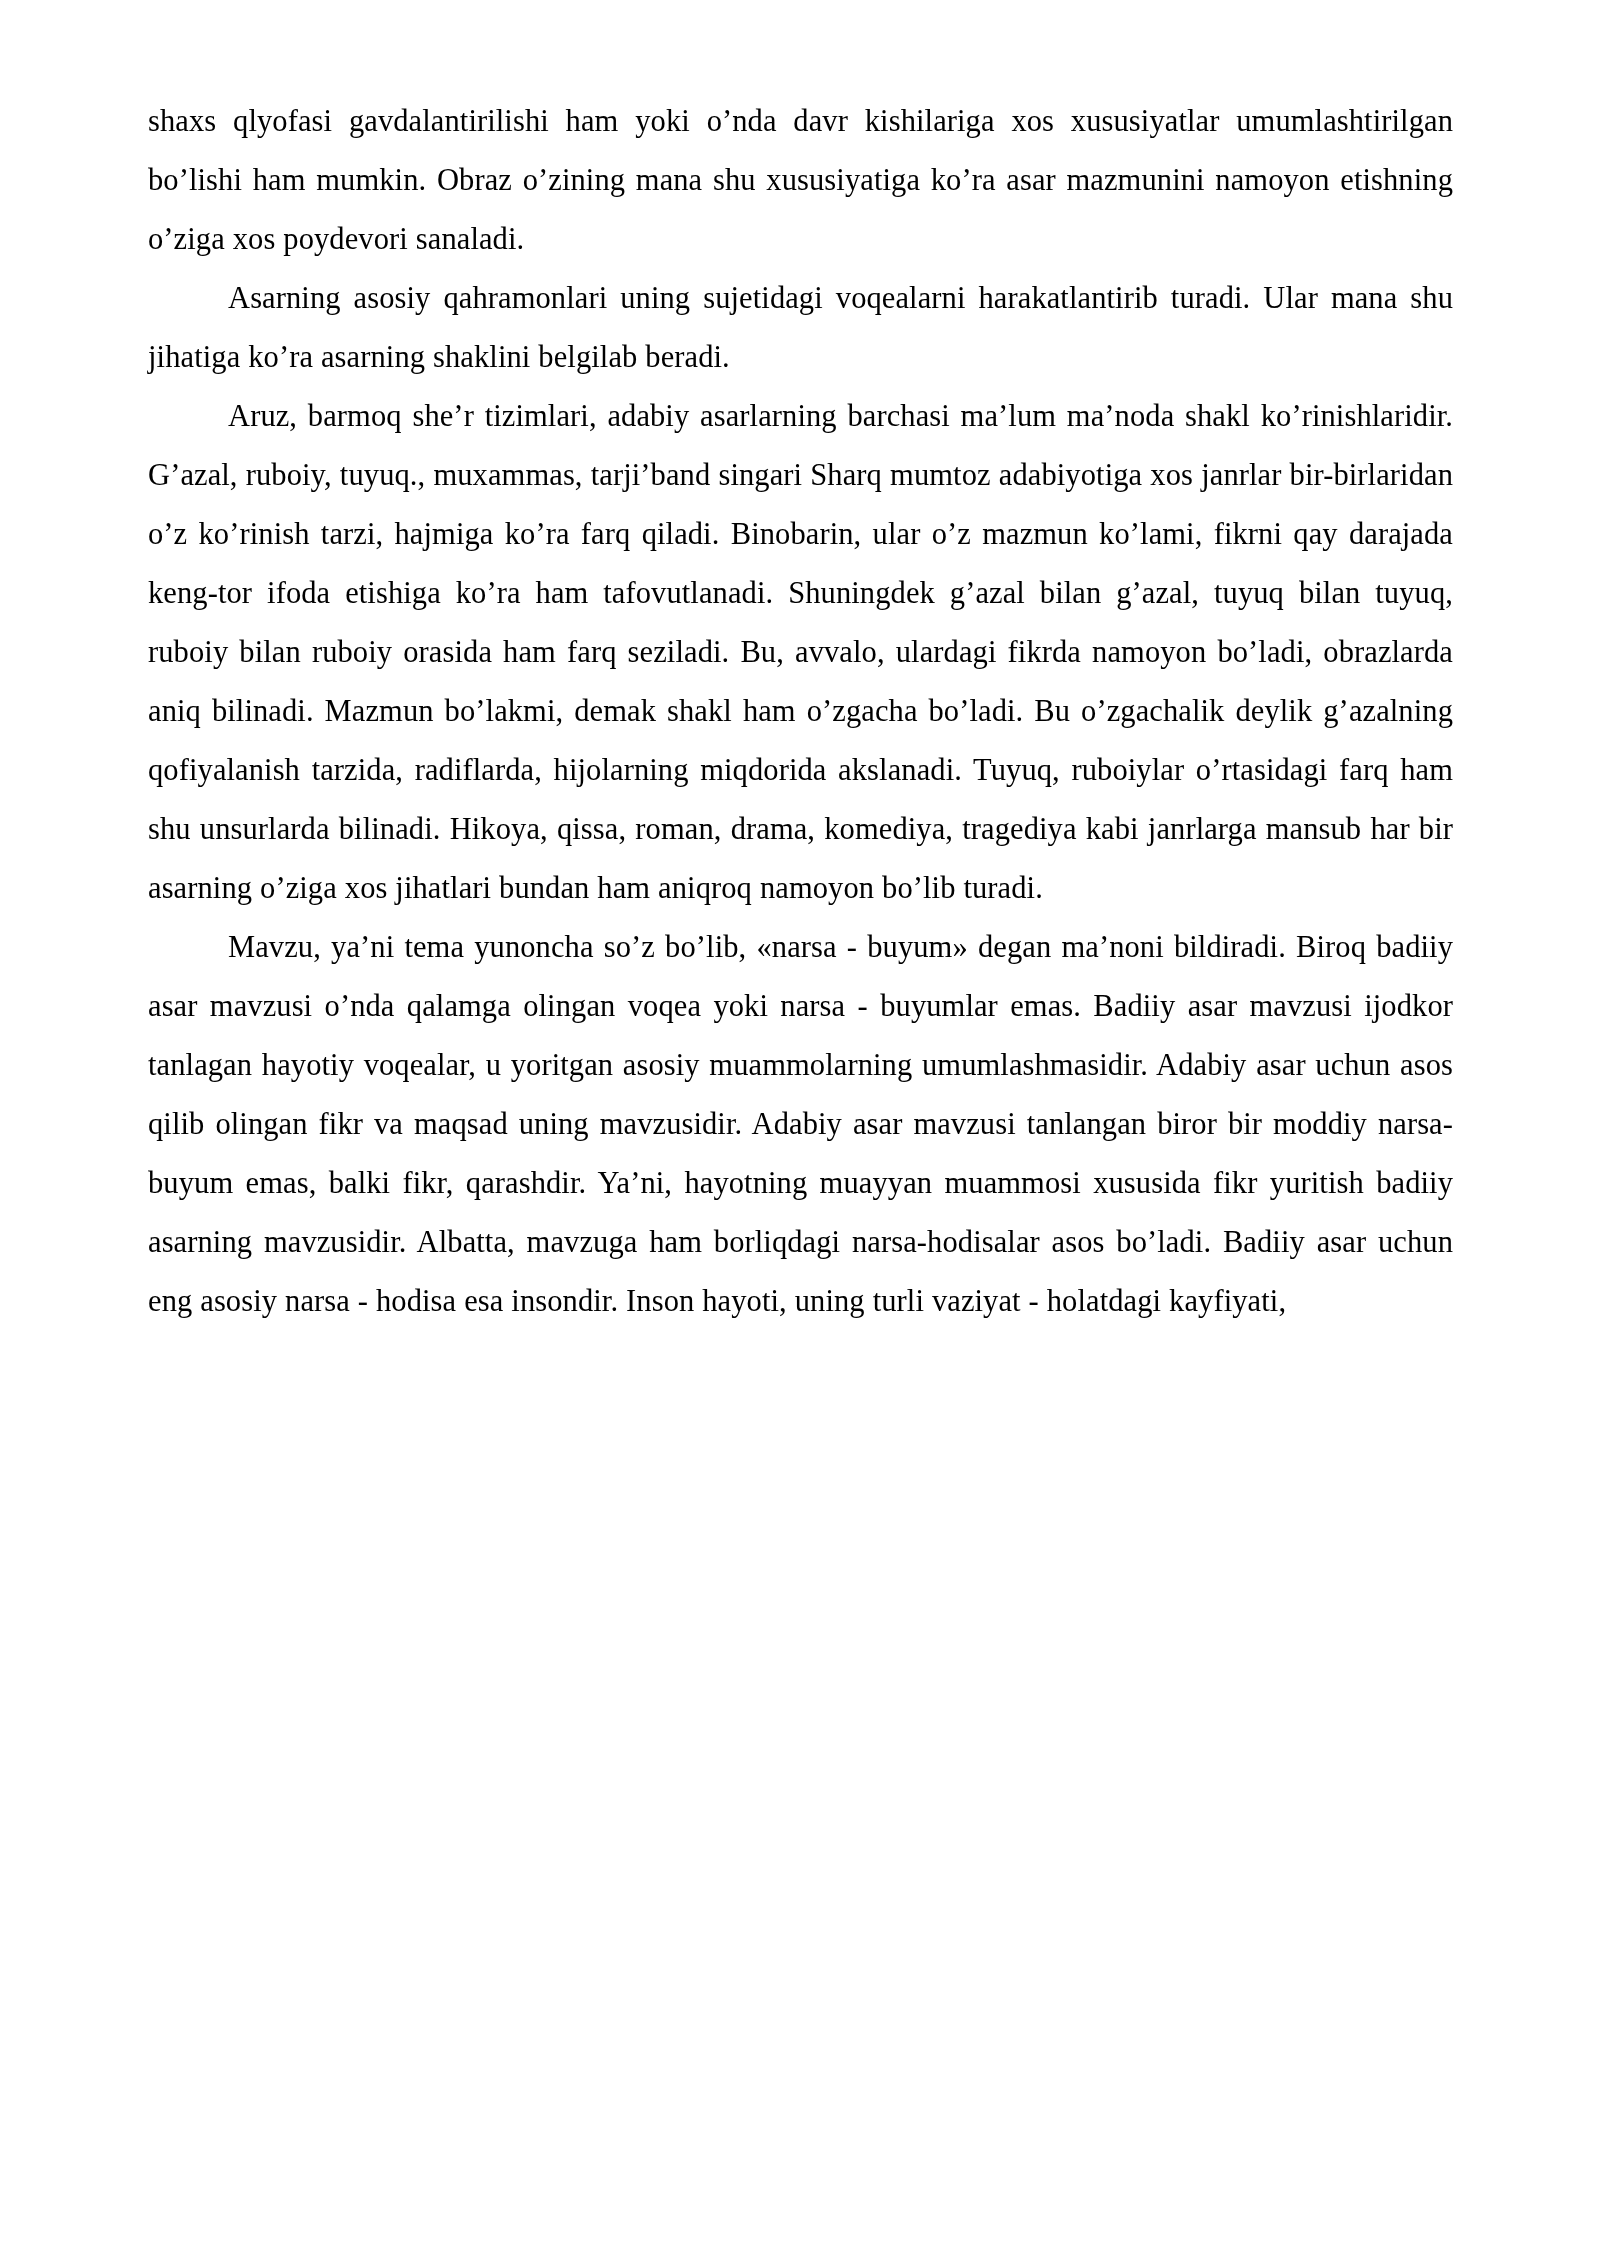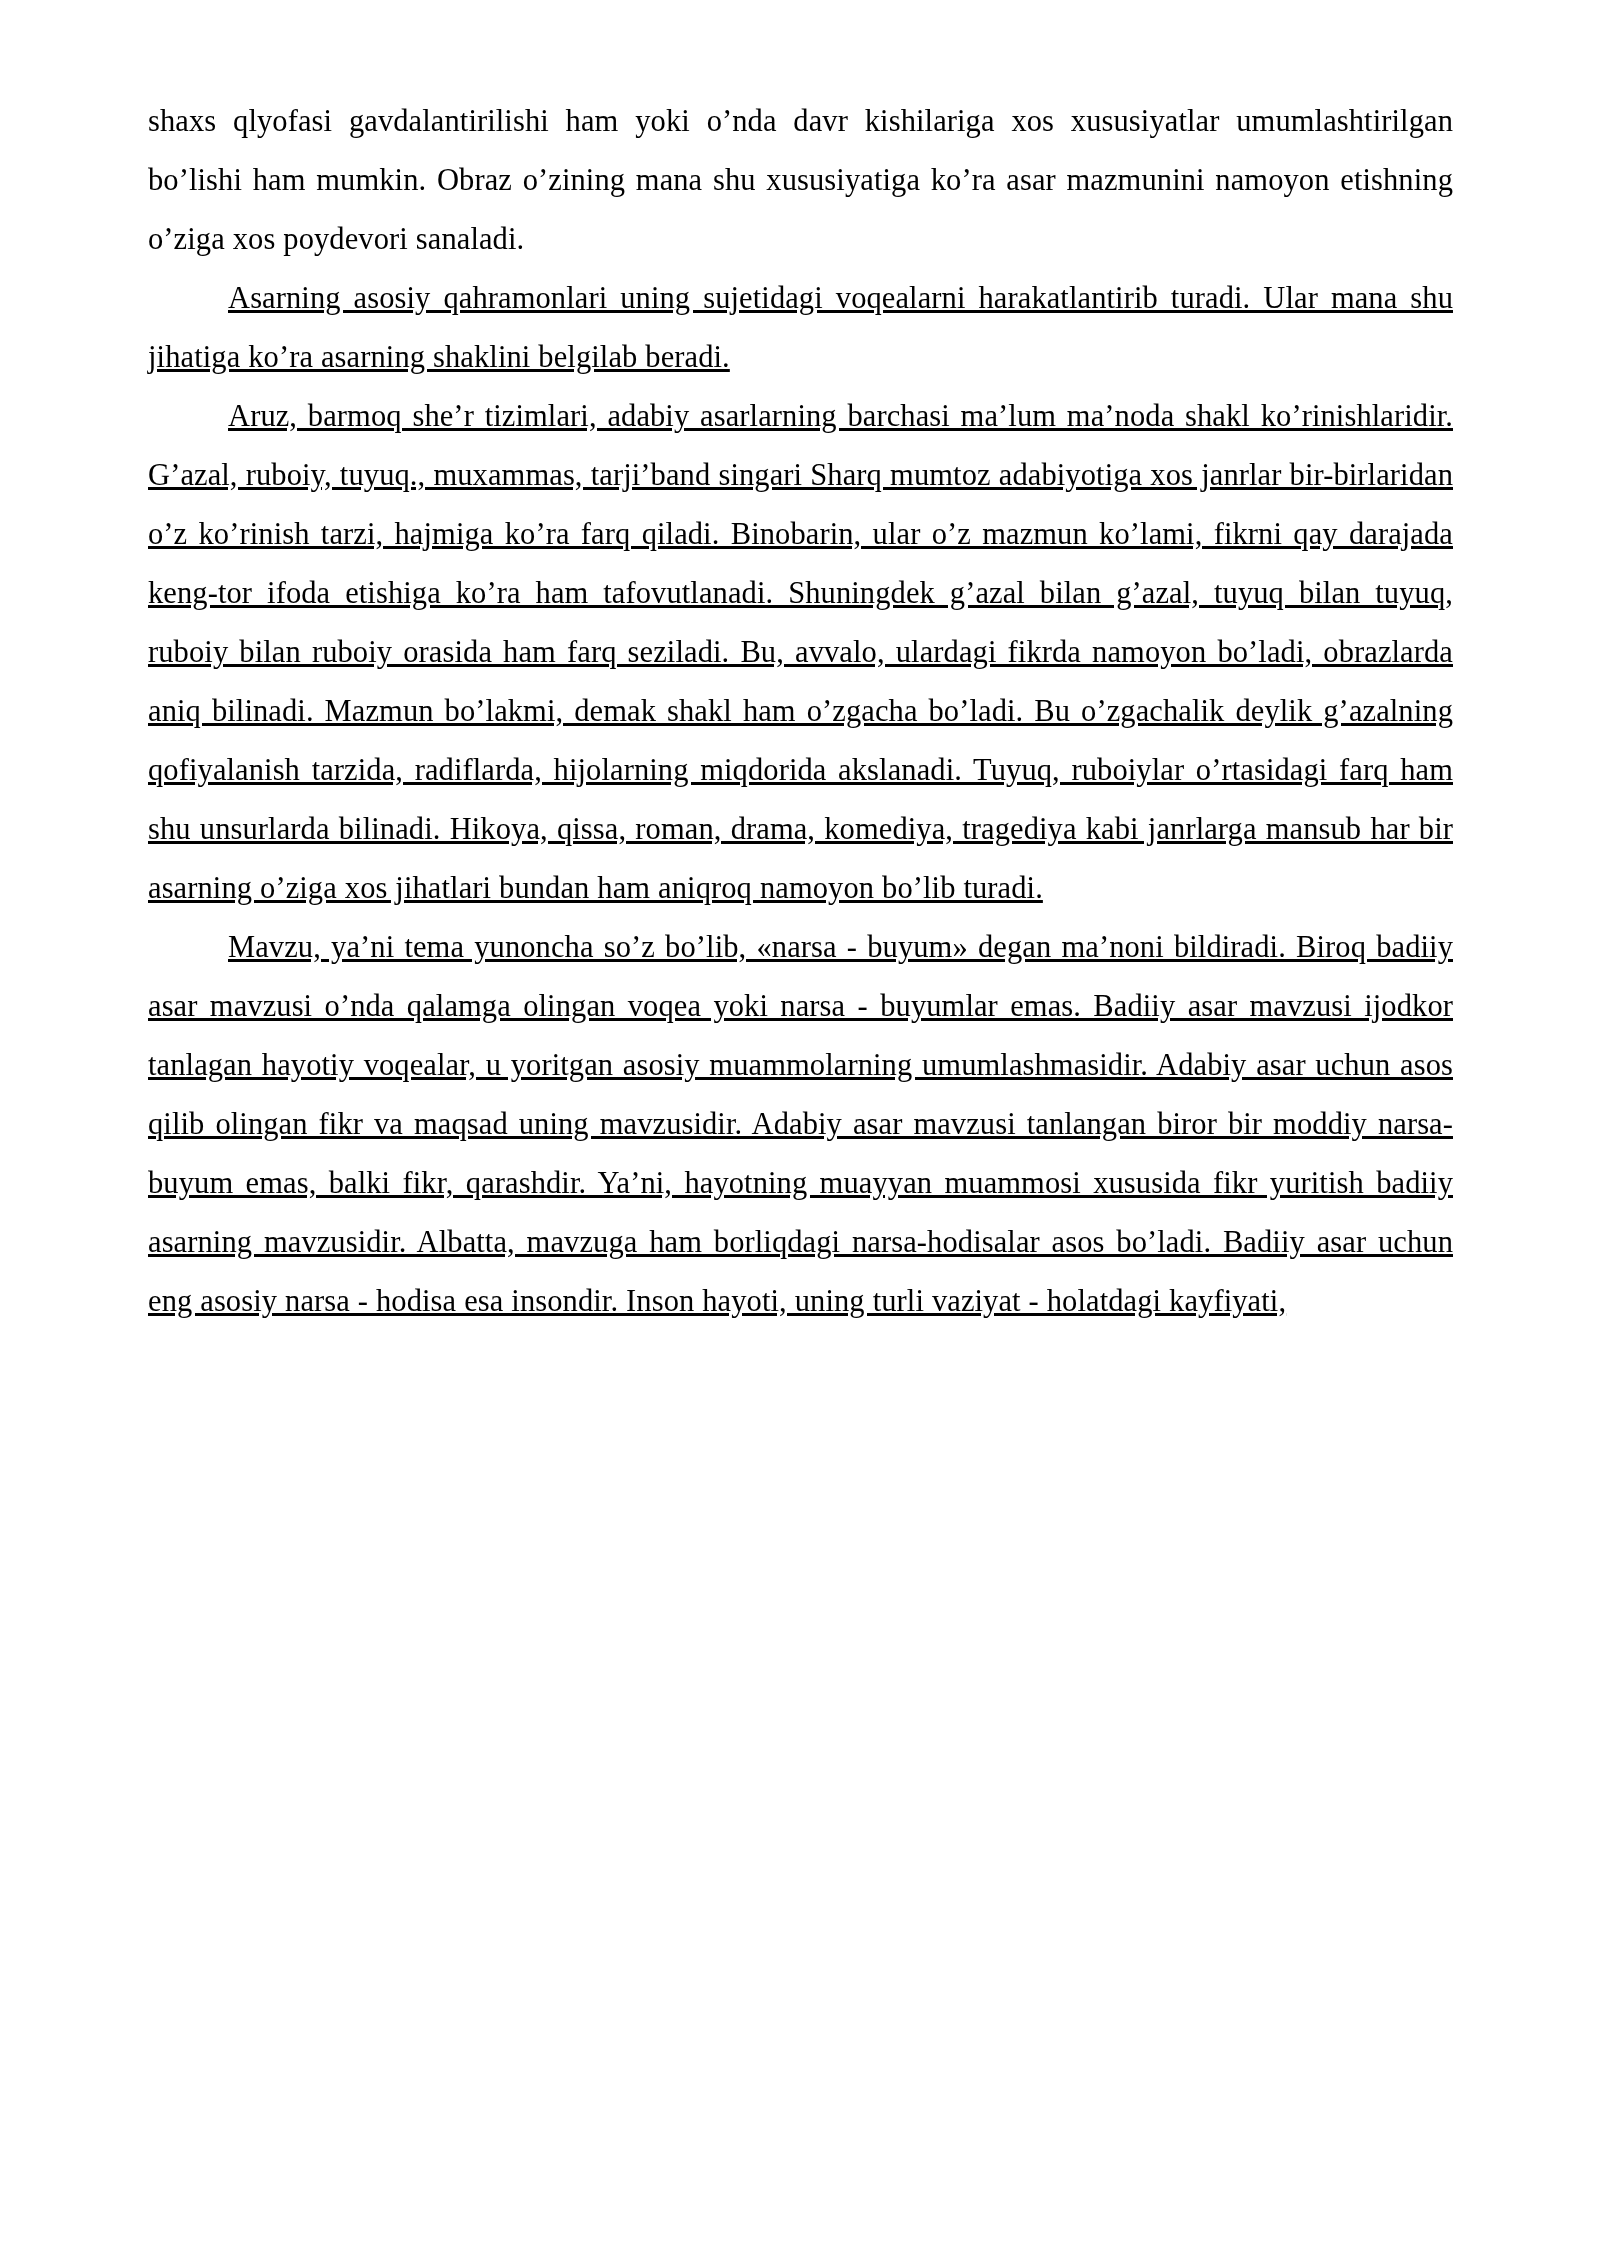--- a/index.html
+++ b/index.html
@@ -37,21 +37,20 @@
     word-spacing: 0.2px;
     text-indent: 0;
     hyphens: none;
     -webkit-hyphens: none;
   }
   .para.indented {
     text-indent: 80px;
   }
   .para + .para {
     margin-top: 0;
-    text-decoration: underline;
   }
 </style>
 </head>
 <body>
 
 <div class="page">
   <div class="text-column">
     <p class="para">shaxs qlyofasi gavdalantirilishi ham yoki o’nda davr kishilariga xos xususiyatlar umumlashtirilgan bo’lishi ham mumkin. Obraz o’zining mana shu xususiyatiga ko’ra asar mazmunini namoyon etishning o’ziga xos poydevori sanaladi.</p>
     <p class="para indented">Asarning asosiy qahramonlari uning sujetidagi voqealarni harakatlantirib turadi. Ular mana shu jihatiga ko’ra asarning shaklini belgilab beradi.</p>
     <p class="para indented">Aruz, barmoq she’r tizimlari, adabiy asarlarning barchasi ma’lum ma’noda shakl ko’rinishlaridir. G’azal, ruboiy, tuyuq., muxammas, tarji’band singari Sharq mumtoz adabiyotiga xos janrlar bir-birlaridan o’z ko’rinish tarzi, hajmiga ko’ra farq qiladi. Binobarin, ular o’z mazmun ko’lami, fikrni qay darajada keng-tor ifoda etishiga ko’ra ham tafovutlanadi. Shuningdek g’azal bilan g’azal, tuyuq bilan tuyuq, ruboiy bilan ruboiy orasida ham farq seziladi. Bu, avvalo, ulardagi fikrda namoyon bo’ladi, obrazlarda aniq bilinadi. Mazmun bo’lakmi, demak shakl ham o’zgacha bo’ladi. Bu o’zgachalik deylik g’azalning qofiyalanish tarzida, radiflarda, hijolarning miqdorida akslanadi. Tuyuq, ruboiylar o’rtasidagi farq ham shu unsurlarda bilinadi. Hikoya, qissa, roman, drama, komediya, tragediya kabi janrlarga mansub har bir asarning o’ziga xos jihatlari bundan ham aniqroq namoyon bo’lib turadi.</p>

